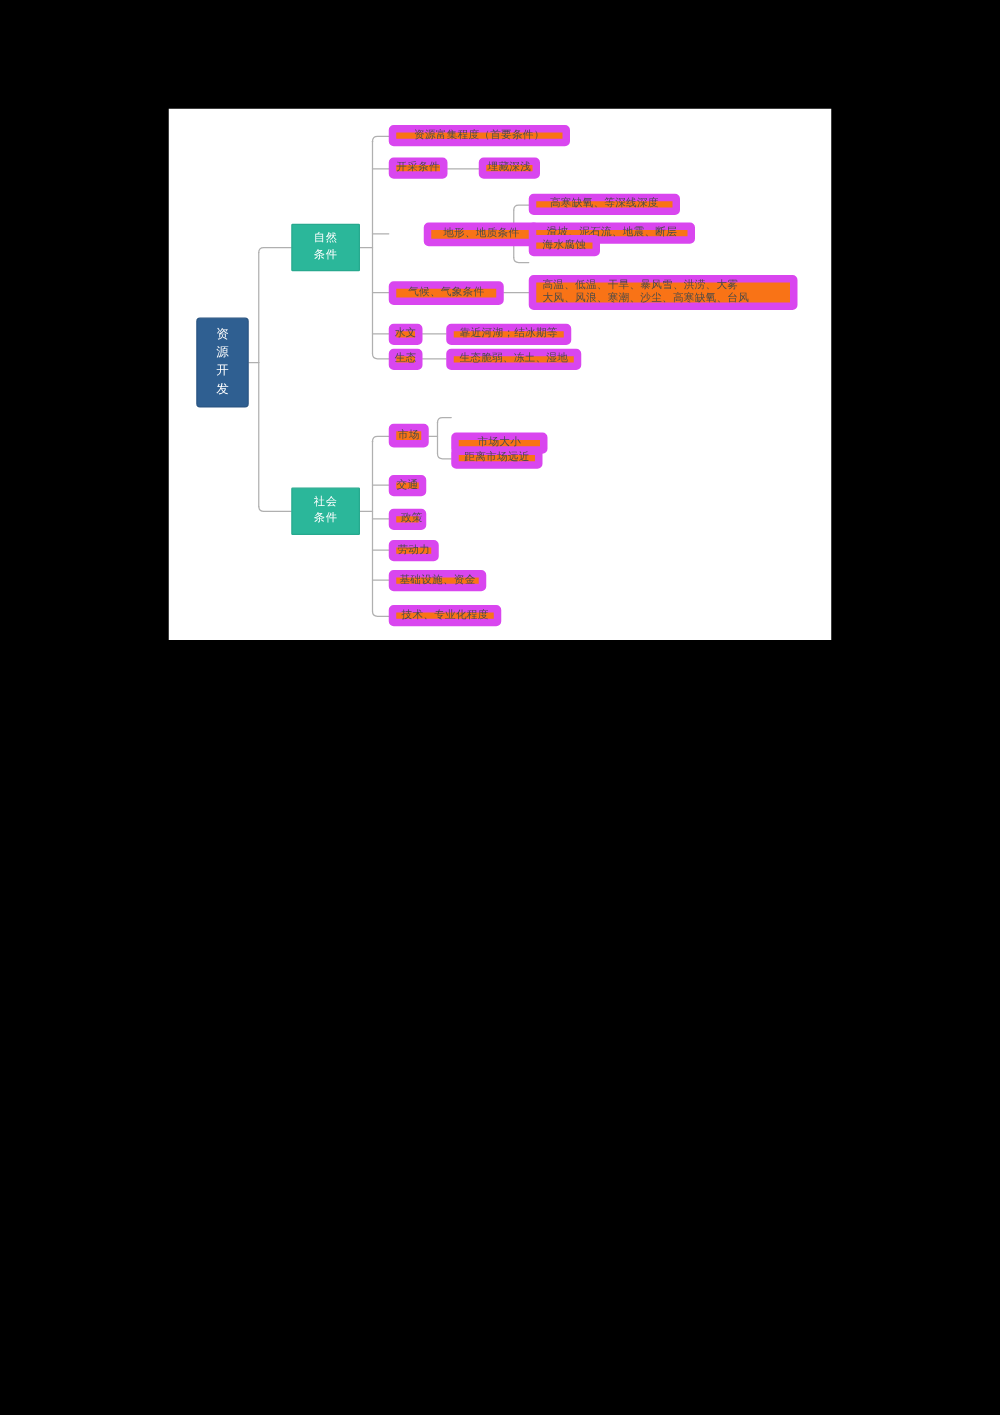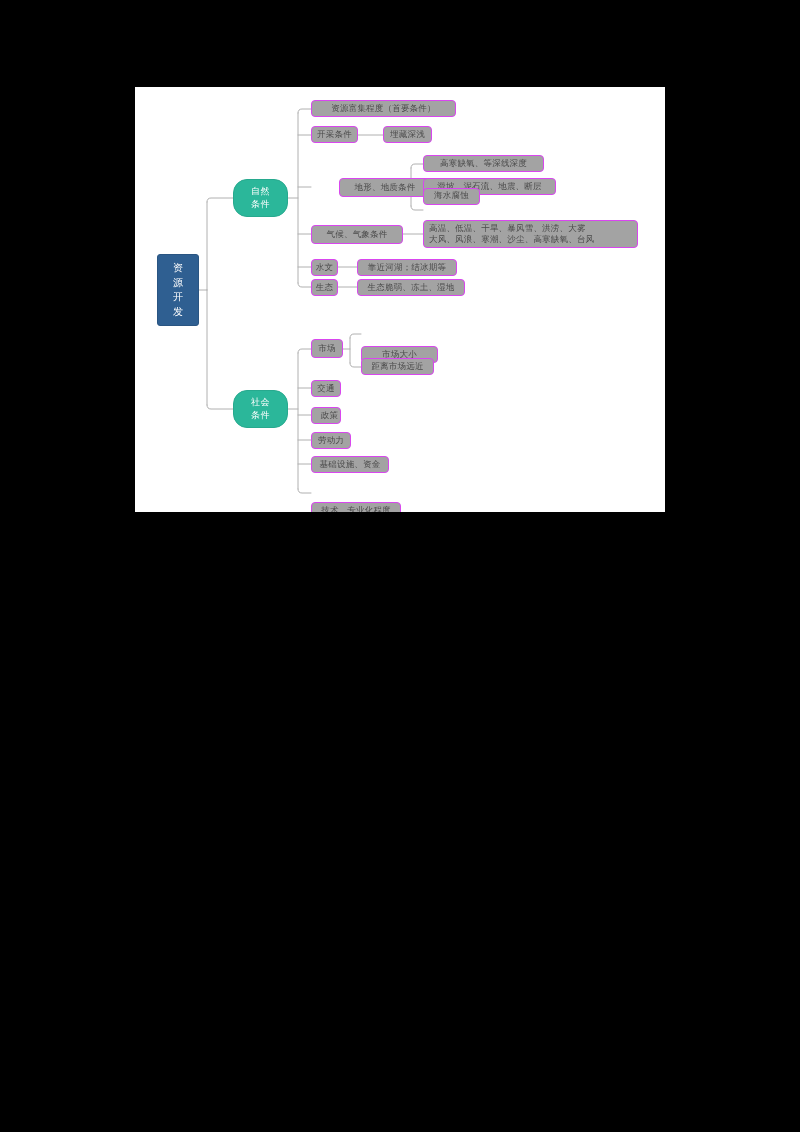--- a/index.html
+++ b/index.html
@@ -35,22 +35,22 @@
 
   
   .node {
     position: absolute;
     box-sizing: border-box;
     display: flex;
     align-items: center;
     justify-content: center;
     white-space: nowrap;
     color: #4a4a4a;
-    background: #a3a3a3;
-    border: 1px solid #d946ef;
+    background: #f97316;
+    border: 6px solid #d946ef;
     border-radius: 4px;
     font-size: 8.5px;
     line-height: 1.25;
     letter-spacing: .2px;
     padding: 0 5px;
   }
 
   
   .node-root {
     background: #2f5f91;
@@ -66,21 +66,21 @@
   }
   .node-root .ch {
     display: block;
     text-align: center;
   }
 
   
   .node-l1 {
     background: #2bb79a;
     border: 1px solid #27a98e;
-    border-radius: 14px;
+    border-radius: 1px;
     color: #ffffff;
     font-size: 9px;
     letter-spacing: .5px;
     flex-direction: column;
     line-height: 1.5;
     padding: 0;
   }
   .node-l1 .ln { display: block; text-align: center; }
 
   
@@ -204,15 +204,15 @@
   <div class="node" style="left:226px; top:271px; width:73px; height:17px;">距离市场远近</div>
 
   <div class="node" style="left:176px; top:293px; width:30px; height:17px;">交通</div>
 
   <div class="node" style="left:176px; top:320px; width:30px; height:17px;padding-left:12px;">政策</div>
 
   <div class="node" style="left:176px; top:345px; width:40px; height:17px;">劳动力</div>
 
   <div class="node" style="left:176px; top:369px; width:78px; height:17px;">基础设施、资金</div>
 
-  <div class="node" style="left:176px; top:415px; width:90px; height:17px;">技术、专业化程度</div>
+  <div class="node" style="left:176px; top:397px; width:90px; height:17px;">技术、专业化程度</div>
 
 </div>
 
 </body></html>

